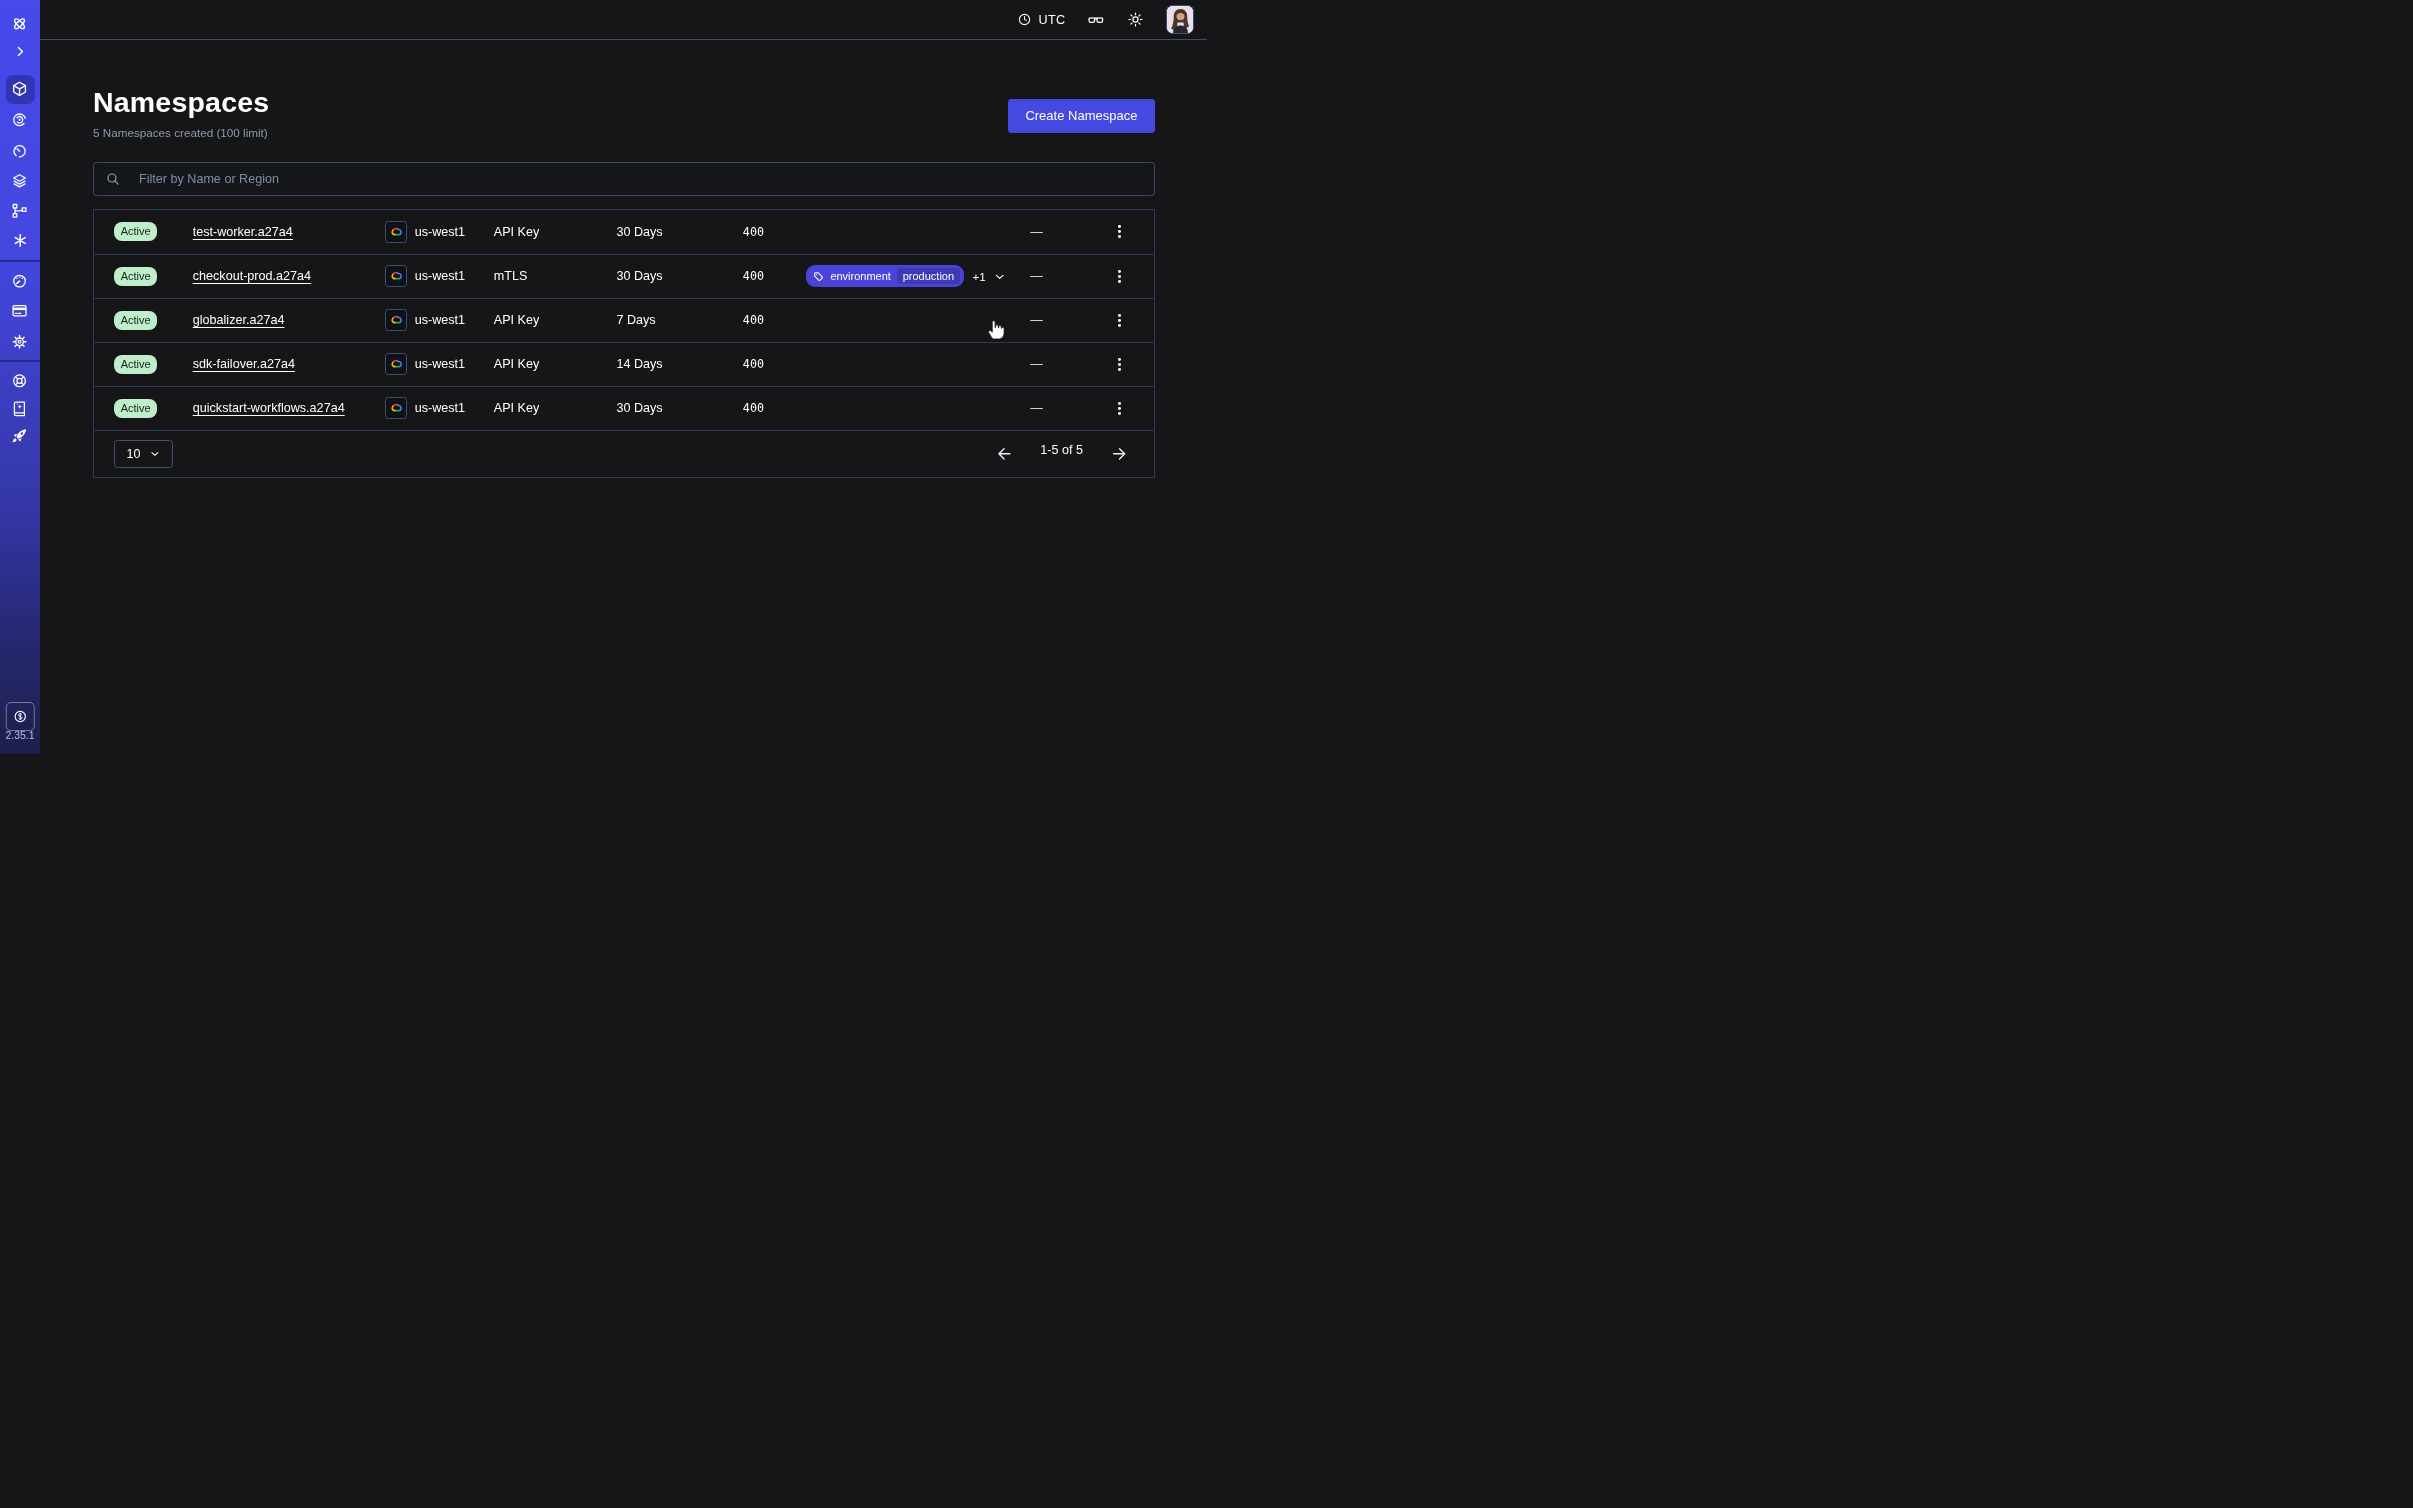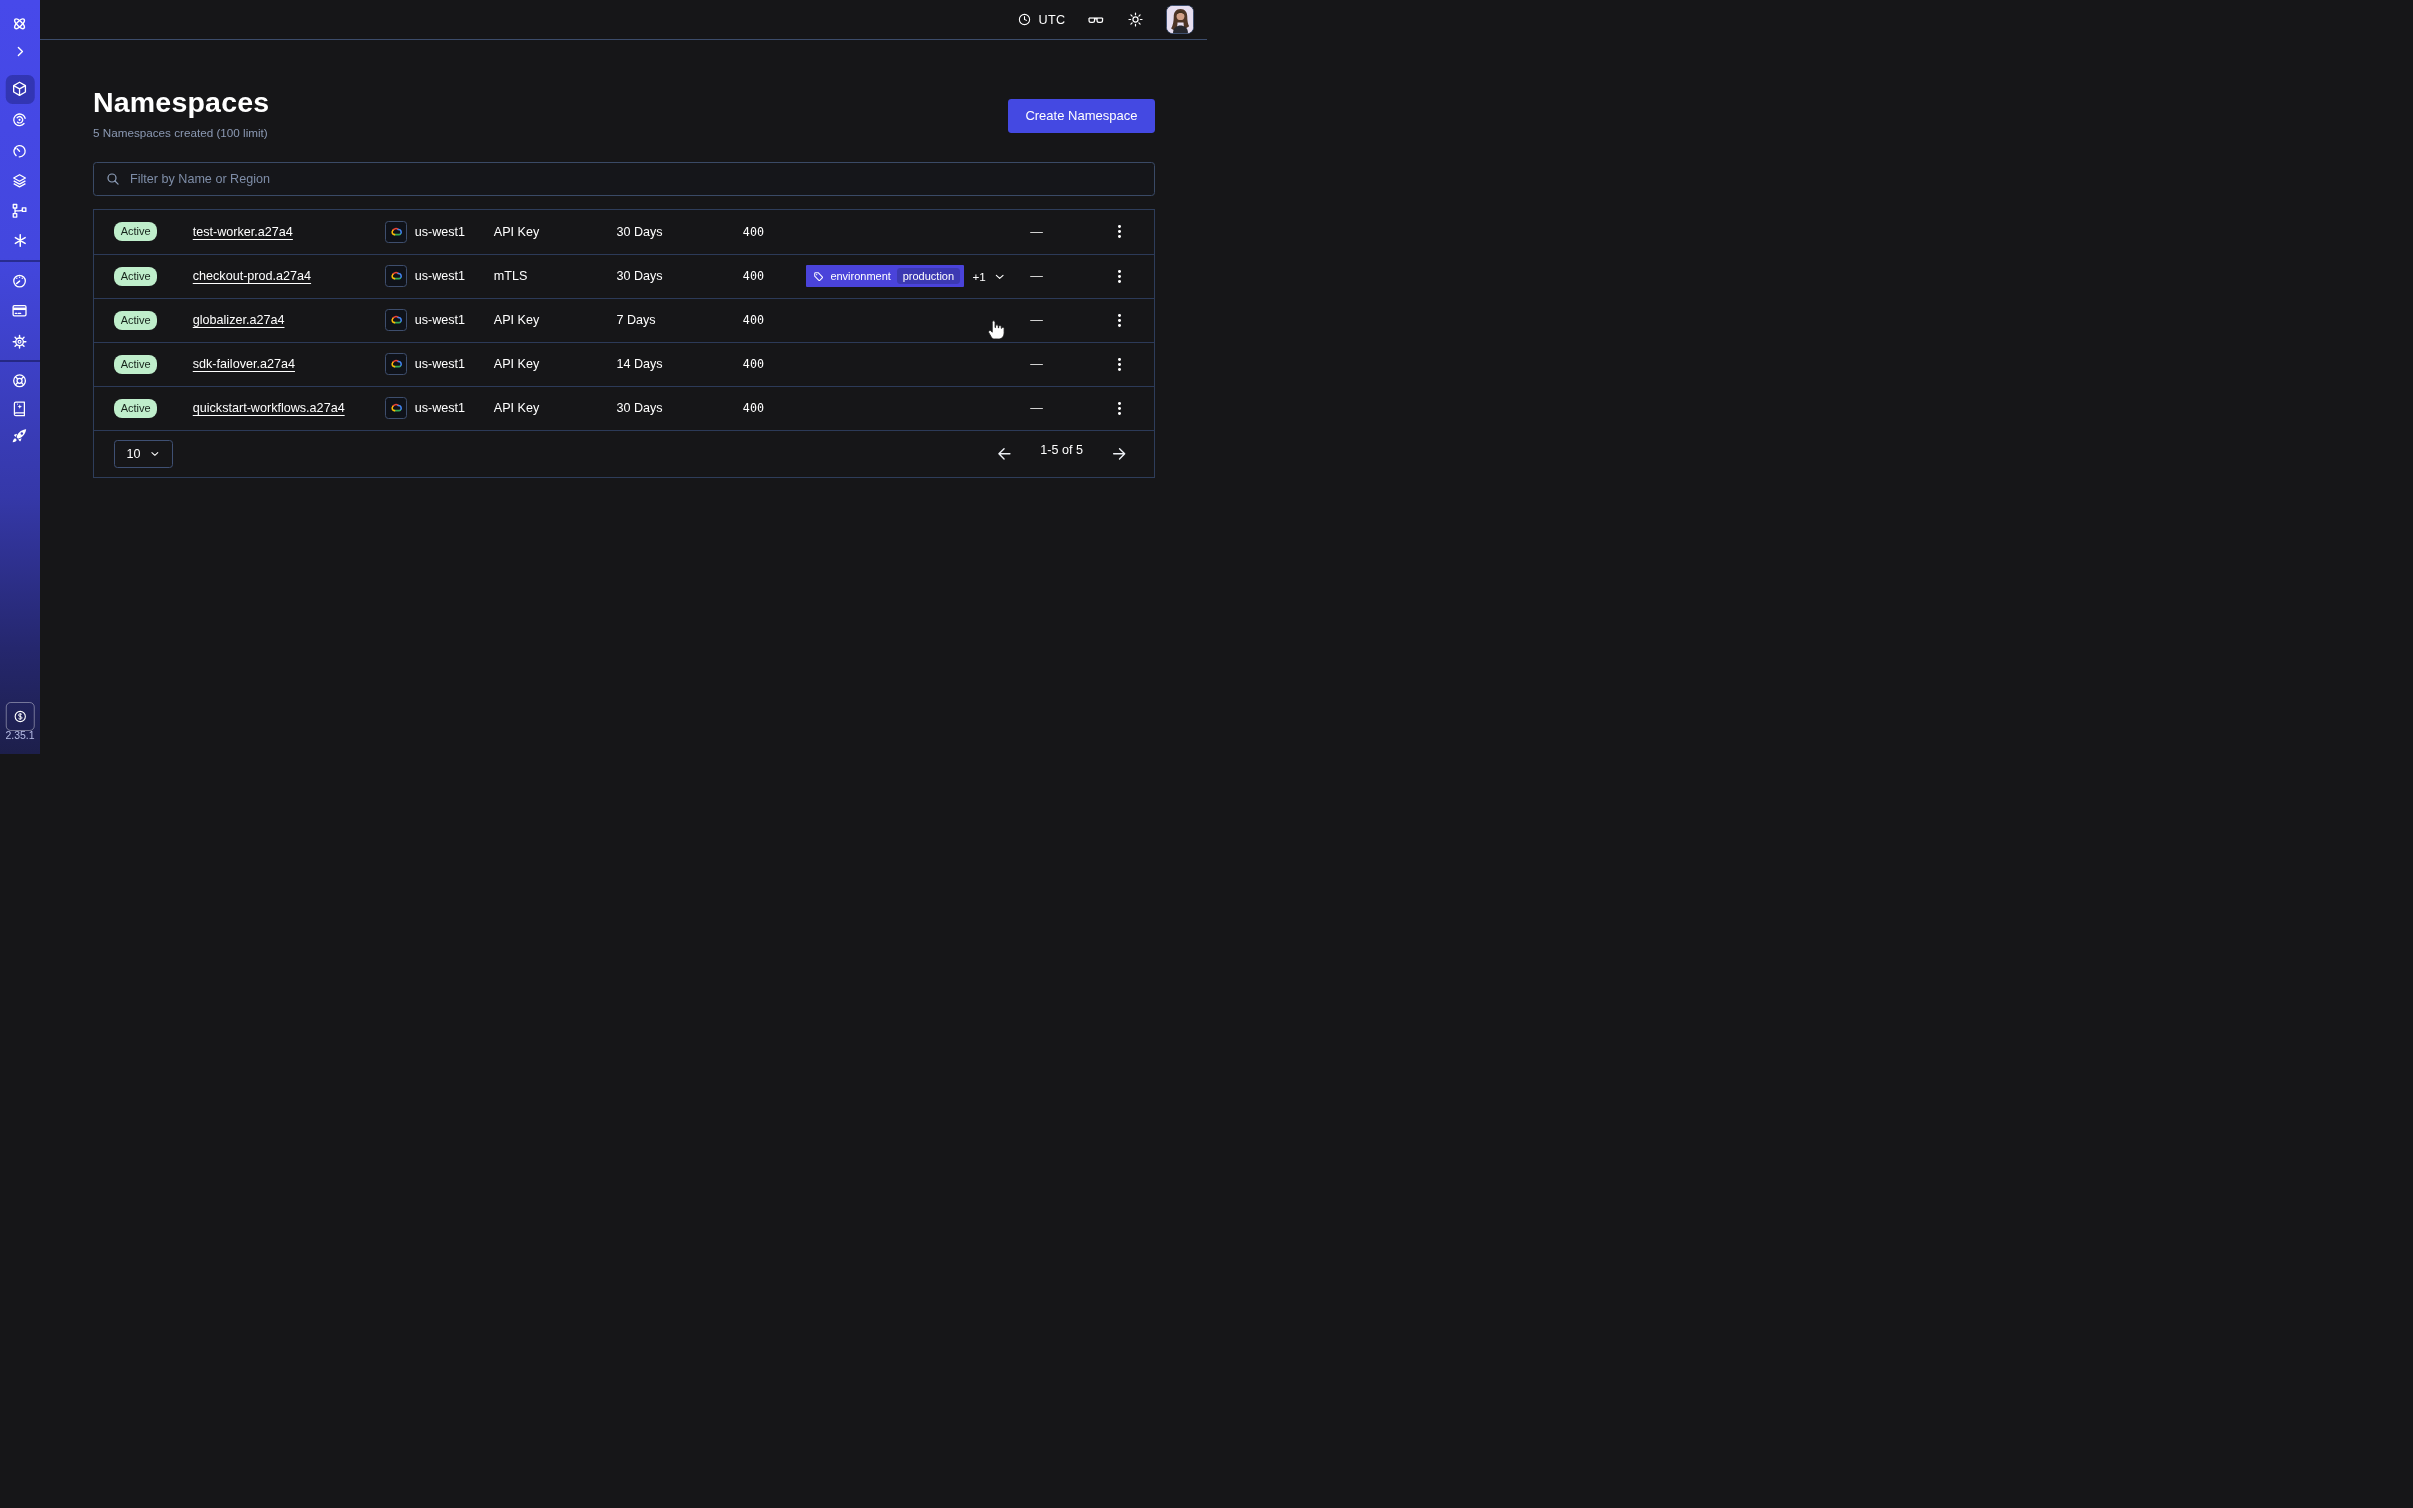--- a/index.html
+++ b/index.html
@@ -30,21 +30,21 @@
 
   
   .main{position:absolute;left:40px;top:41px;width:1167px;padding:0 52px 0 53px}
   .pagehead{display:flex;justify-content:space-between;align-items:center;margin-top:45px}
   h1{font-size:28.5px;font-weight:600;letter-spacing:0.2px;color:#fff}
   .subtitle{margin-top:6.7px;font-size:11.7px;color:#8b99b3}
   .create-btn{background:#4449e2;border:none;color:#fff;font-size:13px;padding:0 17.6px;height:34px;
     border-radius:3.4px;margin-top:6.7px;cursor:pointer;font-family:inherit}
 
   .search{margin-top:23.5px;height:34px;border:0.8px solid #3a4a66;border-radius:3.4px;
-    display:flex;align-items:center;padding:0 11px;gap:9px;background:#15161a}
+    display:flex;align-items:center;padding:0 11px;gap:18px;background:#15161a}
   .search input{flex:1;background:transparent;border:none;outline:none;color:#e8ecf3;font-size:12.6px;font-family:inherit}
   .search input::placeholder{color:#7e8da7}
 
   
   .tablecard{margin-top:12.6px;border:0.8px solid #2e3d5a}
   .thead{display:flex;height:39px;background:#283a57;align-items:center;font-size:12px;font-weight:500}
   .trow{display:flex;height:44px;align-items:center;font-size:12.6px}
   .trow + .trow{border-top:0.8px solid #2c3a58}
   .cell{display:flex;align-items:center;height:100%}
   .c-status{width:99px;padding-left:20px}
@@ -55,21 +55,21 @@
   .c-aps{width:94px;justify-content:flex-end;padding-right:42px}
   .trow .c-aps{font-family:"DejaVu Sans Mono",monospace;font-size:11.7px}
   .c-tags{width:225px}
   .c-export{width:124px;justify-content:space-between;padding-right:28.5px}
 
   .badge{background:#bfeecb;color:#16231b;font-size:11px;line-height:1;padding:4.2px 6.7px;border-radius:8px}
   .nslink{color:#fff;text-decoration:underline;text-underline-offset:3.4px;text-decoration-thickness:0.8px;cursor:pointer}
   .gcpbox{width:22px;height:22px;border:0.8px solid #3e4e6d;border-radius:3.4px;background:#0f1219;
     display:flex;align-items:center;justify-content:center;margin-right:7.5px;flex:0 0 auto}
   .tagwrap{display:flex;align-items:center}
-  .tagpill{height:22px;background:#4a43da;border-radius:1px;display:inline-flex;align-items:center;
+  .tagpill{height:22px;background:#4a43da;border-radius:9px;display:inline-flex;align-items:center;
     gap:5.9px;padding:0 4.2px 0 7.5px;font-size:11px;cursor:pointer}
   .tagval{background:#3c39b2;border-radius:3.4px;padding:2.5px 5.9px;line-height:1}
   .tagmore{margin-left:8.4px;font-size:11.7px}
   .tagchev{margin-left:5.9px;background:none;border:none;cursor:pointer;padding:1.7px}
   .dash{color:#e8e8e8}
   .kebab{background:none;border:none;display:flex;flex-direction:column;gap:2.1px;cursor:pointer;padding:4.2px 5px}
   .kdot{width:2.9px;height:2.9px;border-radius:50%;background:#fff}
 
   .tfoot{height:47px;display:flex;align-items:center;justify-content:space-between;
     padding:0 25px 0 20px;border-top:0.8px solid #2c3a58}

